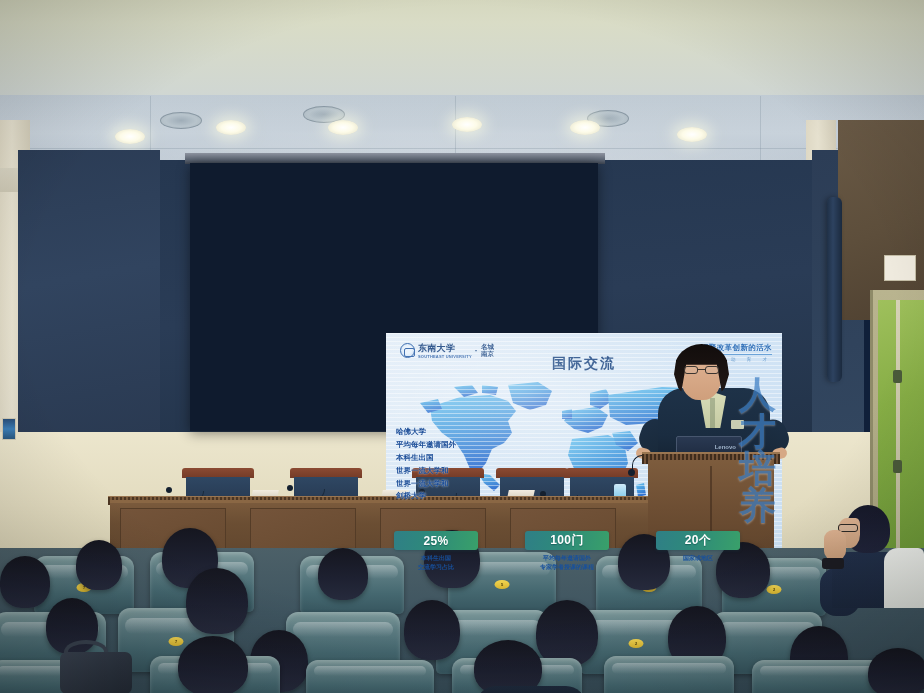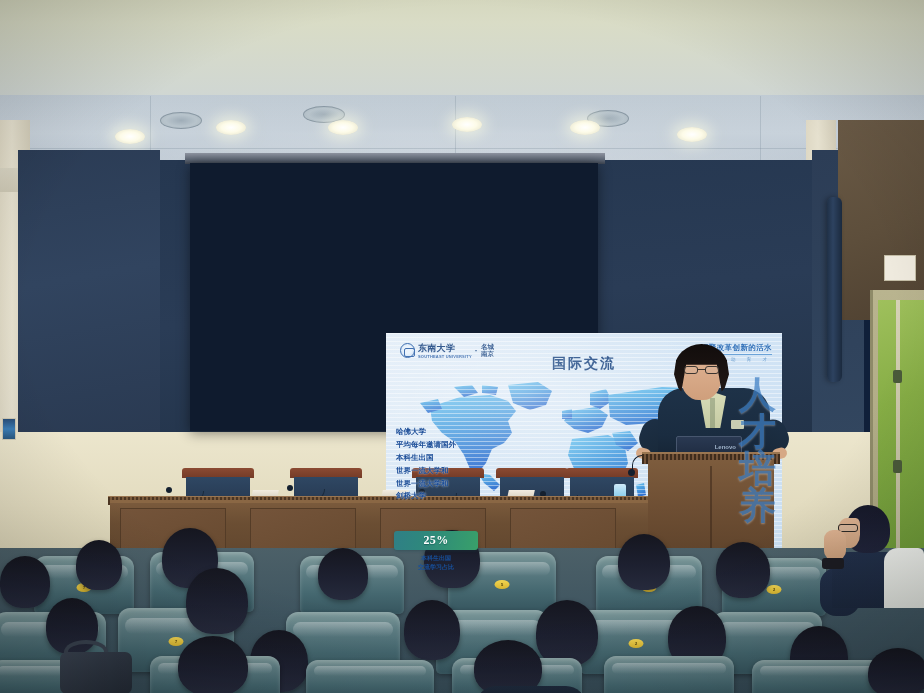--- a/index.html
+++ b/index.html
@@ -186,21 +186,21 @@
     font-size:37px; font-weight:bold; line-height:.95;
     color:#3e7fc4; opacity:.72;
     text-shadow:0 1px 2px rgba(255,255,255,.5);
   }
 
   
   .stats-row {
     position:absolute; left:8px; right:42px; top:198px;
     display:flex; justify-content:space-between; z-index:6;
   }
-  .stat { width:84px; text-align:center;font-family:Liberation Serif, serif; }
+  .stat { width:84px; text-align:center; }
   .stat-box {
     height:19px; border-radius:3px;
     background:linear-gradient(100deg,#2f7f86 0%,#2e8a7a 45%,#39a06a 100%);
     display:flex; align-items:center; justify-content:center;
     box-shadow:0 1px 3px rgba(20,60,70,.35);
   }
   .stat-num {
     font-size:12px; font-weight:bold; color:#ffffff; letter-spacing:.4px;
     text-shadow:0 1px 1px rgba(0,60,60,.45);
   }
@@ -583,20 +583,38 @@
       <div class="stats-row">
         <div class="stat">
           <div class="stat-box">
             <span class="stat-num">25%</span>
           </div>
           <div class="stat-desc">
             <span>本科生出国</span><br>
             <span>交流学习占比</span>
           </div>
         </div>
+        <div class="stat">
+          <div class="stat-box">
+            <span class="stat-num">100门</span>
+          </div>
+          <div class="stat-desc">
+            <span>平均每年邀请国外</span><br>
+            <span>专家学者授课的课程</span>
+          </div>
+        </div>
+        <div class="stat">
+          <div class="stat-box">
+            <span class="stat-num">20个</span>
+          </div>
+          <div class="stat-desc">
+            <span>国家或地区</span><br>
+            <span></span>
+          </div>
+        </div>
       </div>
 
       <div class="slide-pagenum">10</div>
       <div class="slide-glare"></div>
     </div>
   </div>
 
   <div class="dais-chair" style="left:182px;">
     <div class="chair-back"></div>
     <div class="chair-seatback"></div>

